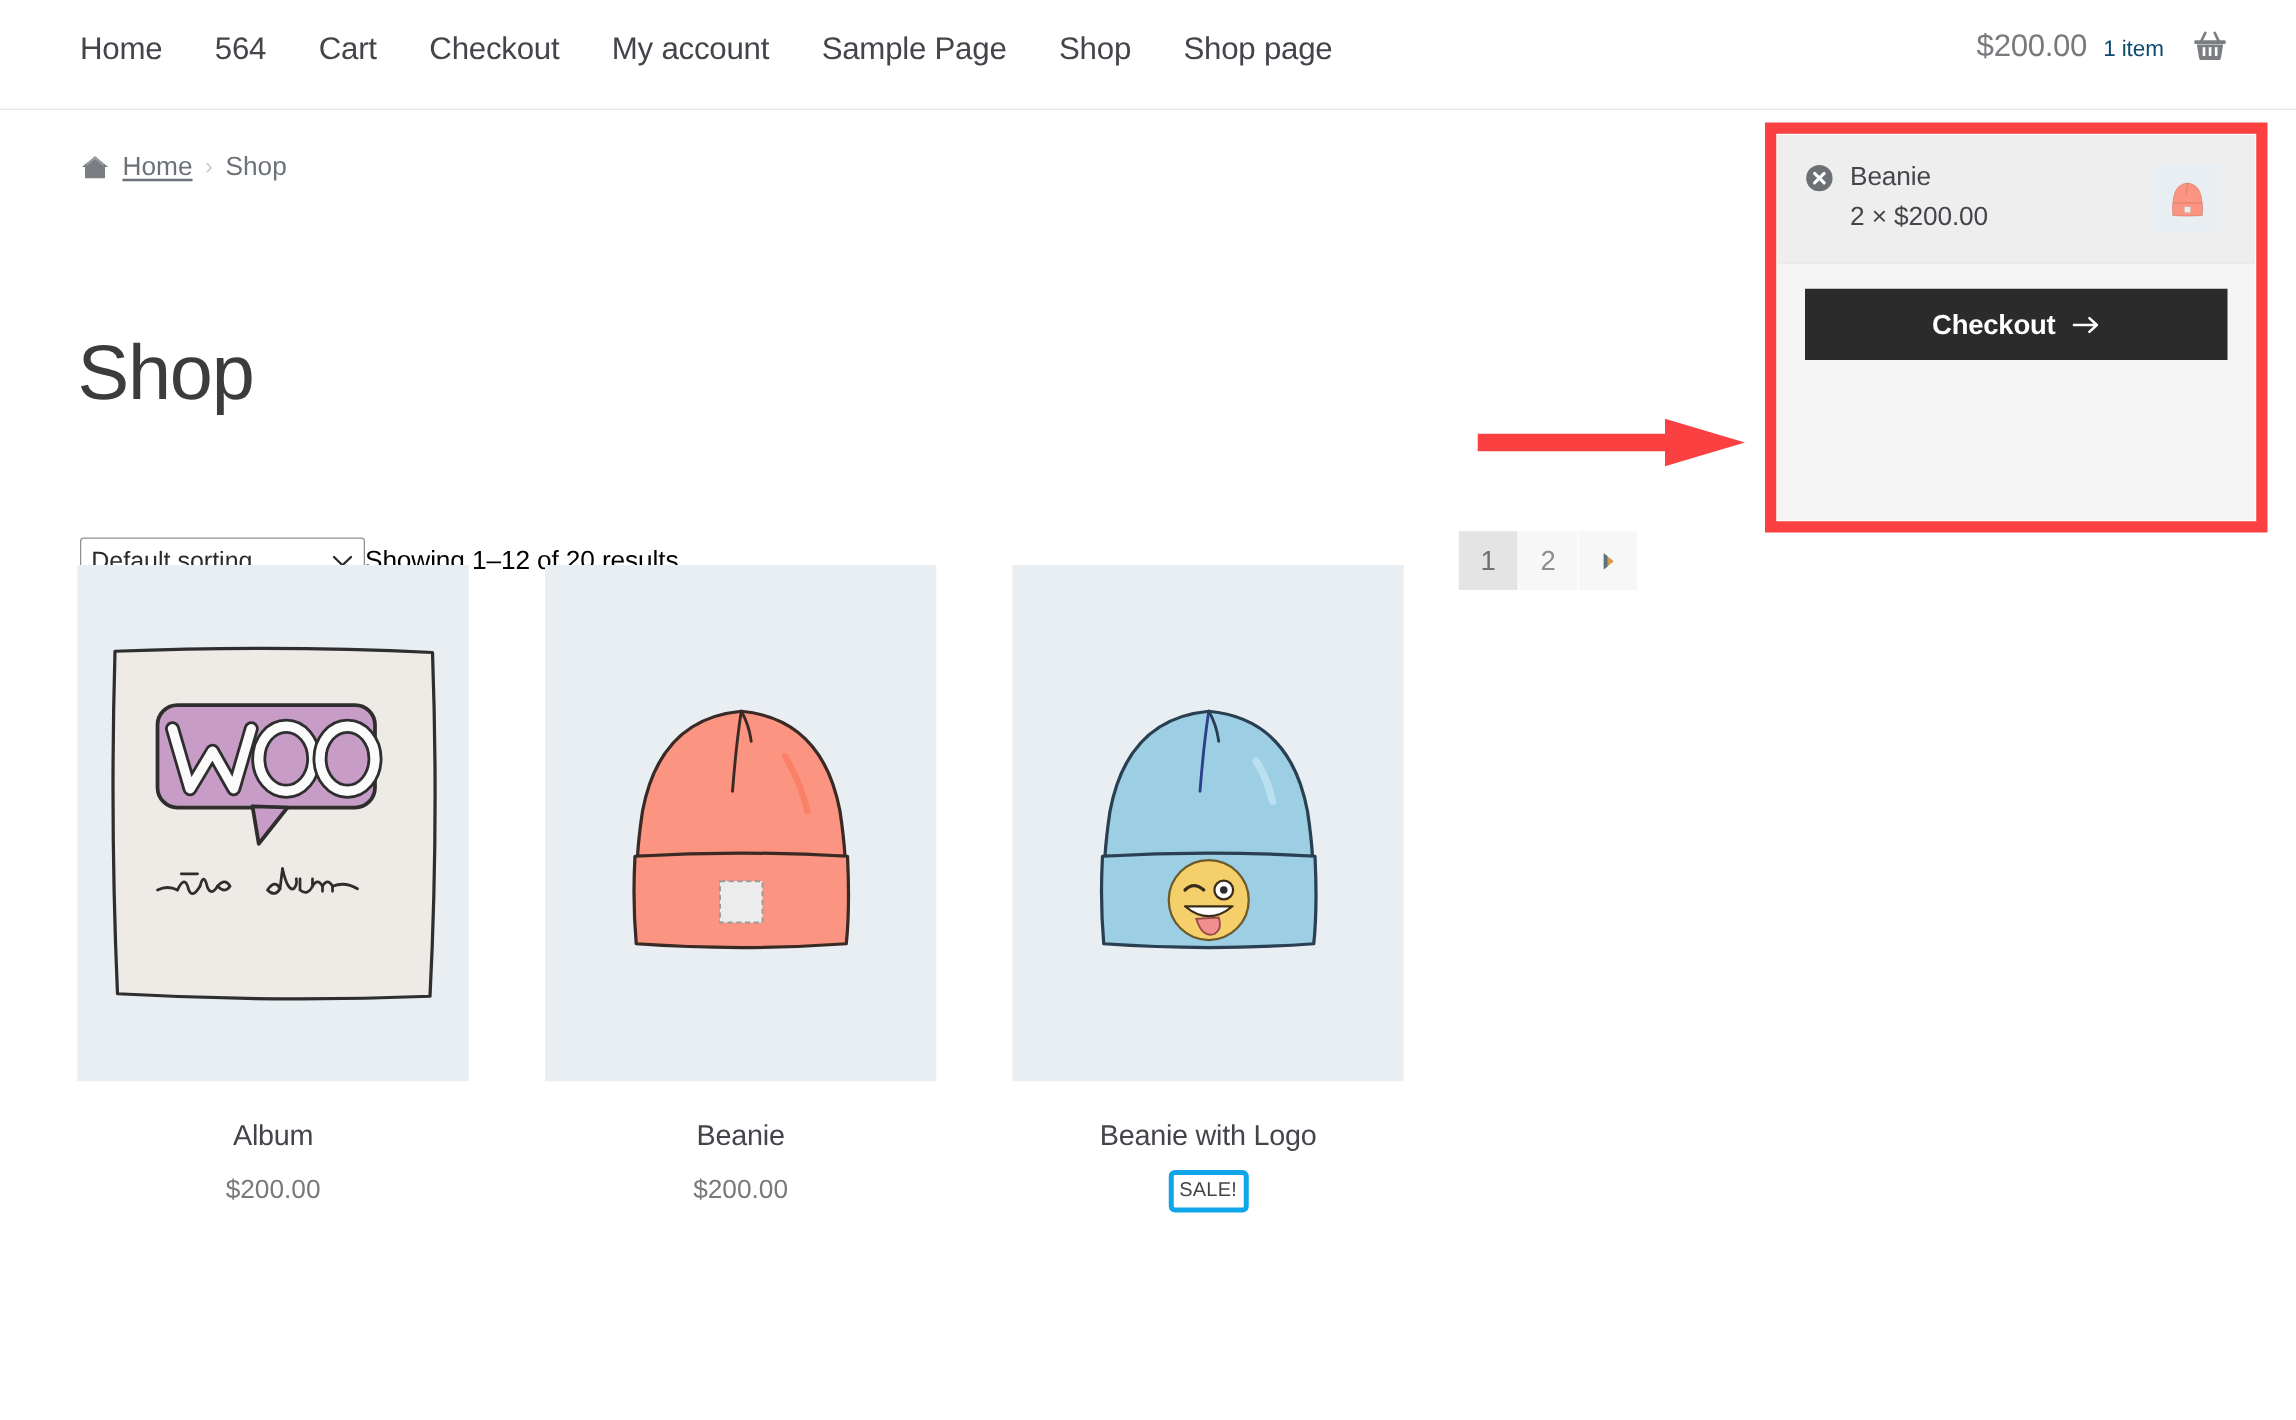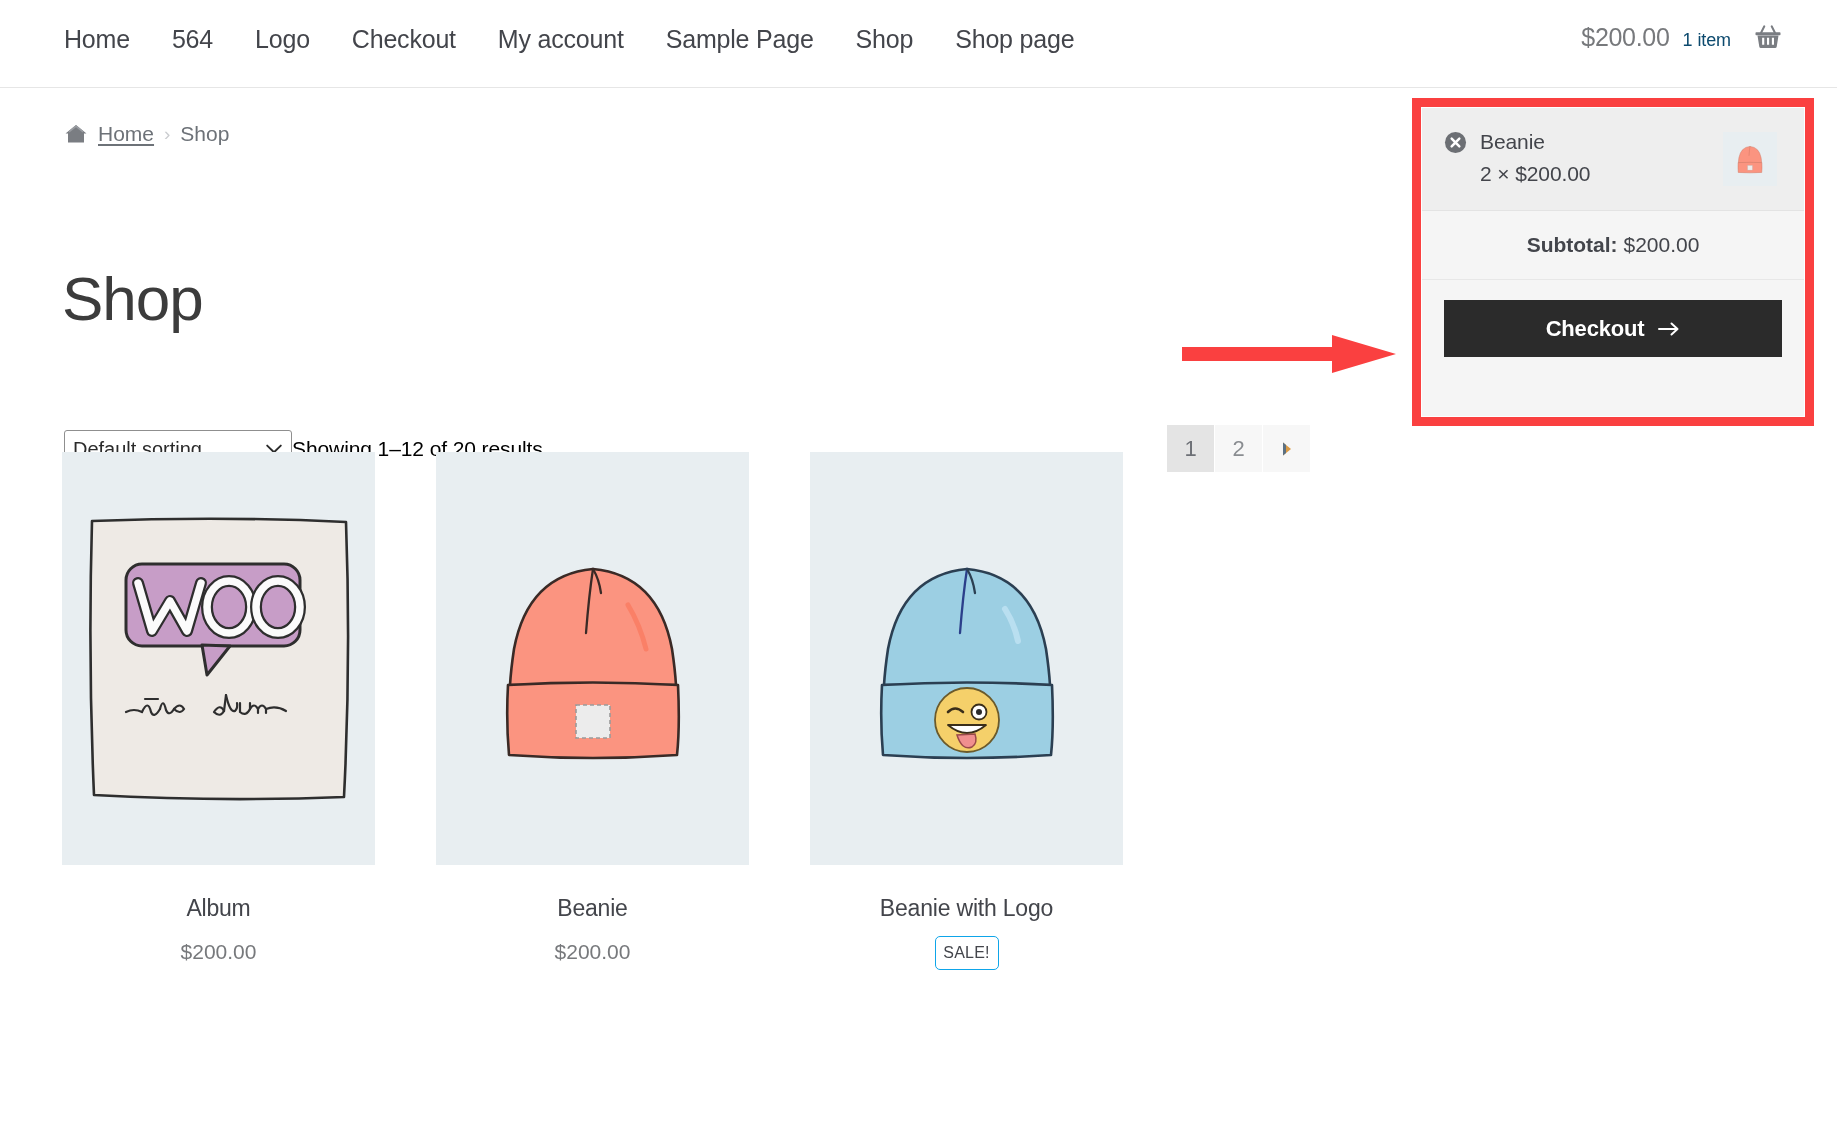--- a/index.html
+++ b/index.html
@@ -217,21 +217,21 @@
     margin-top: 18px;
     text-align: center;
     font-size: 21px;
     color: #77797c;
   }
 
   .sale-badge {
     margin: 14px auto 0;
     width: 64px;
     height: 34px;
-    border: 1px solid #0ea5e9;
+    border: 4px solid #0ea5e9;
     border-radius: 5px;
     display: flex;
     align-items: center;
     justify-content: center;
     font-size: 16px;
     color: #43454b;
     letter-spacing: 0.2px;
     background: #ffffff;
   }
 
@@ -347,21 +347,21 @@
 </head>
 <body>
 
 <div id="page">
 
   <header class="site-header">
 
     <nav class="main-nav">
       <a class="nav-item">Home</a>
       <a class="nav-item">564</a>
-      <a class="nav-item">Logo</a>
+      <a class="nav-item">Cart</a>
       <a class="nav-item">Checkout</a>
       <a class="nav-item">My account</a>
       <a class="nav-item">Sample Page</a>
       <a class="nav-item">Shop</a>
       <a class="nav-item">Shop page</a>
     </nav>
 
     <div class="header-cart">
       <div class="cart-amount-wrap">
         <span class="cart-amount">$200.00</span>
@@ -515,24 +515,20 @@
       <div class="mini-item-thumb">
         <svg width="40" height="42" viewBox="0 0 250 300" aria-hidden="true">
           <path d="M125 60 Q60 66 46 140 Q43 160 42 176 L208 176 Q207 160 204 140 Q190 66 125 60 Z" fill="#fb9480" stroke="#c9705c" stroke-width="3" stroke-linejoin="round"></path>
           <path d="M125 60 Q121 86 118 124" stroke="#c9705c" stroke-width="3" fill="none" stroke-linecap="round"></path>
           <path d="M40 176 Q125 171 210 176 Q212 218 209 246 Q125 252 41 246 Q38 212 40 176 Z" fill="#fb9480" stroke="#c9705c" stroke-width="3" stroke-linejoin="round"></path>
           <rect x="108" y="196" width="34" height="33" fill="#ececec" stroke="#b9b9b9" stroke-width="2"></rect>
         </svg>
       </div>
     </div>
 
-    <div class="mini-cart-subtotal">
-      <strong>Subtotal:</strong>
-      <span>$200.00</span>
-    </div>
 
     <div class="mini-cart-buttons">
       <button class="checkout-button">
         <span>Checkout</span>
         <span>
           <svg class="arrow-right" viewBox="0 0 22 14" aria-hidden="true">
             <path d="M1 7 L19 7 M13.5 1.5 L19.5 7 L13.5 12.5" stroke="#ffffff" stroke-width="2" fill="none" stroke-linecap="round" stroke-linejoin="round"></path>
           </svg>
         </span>
       </button>

